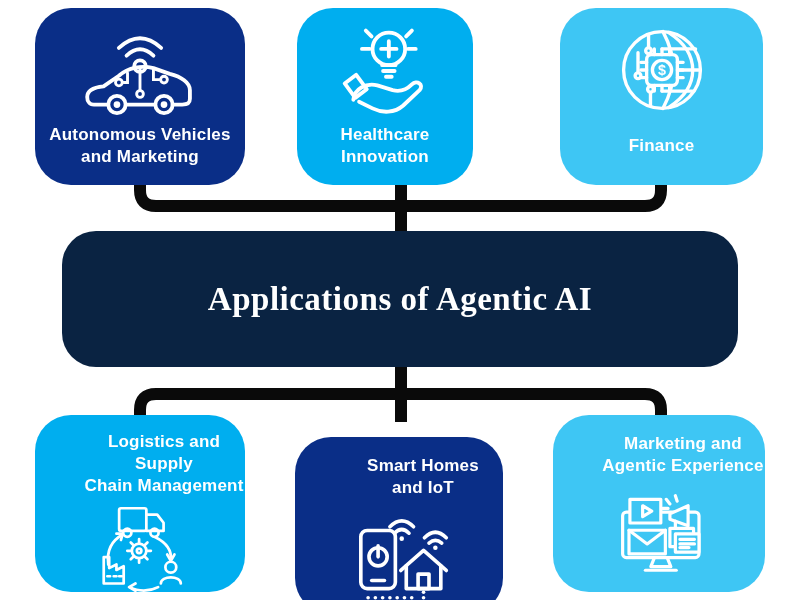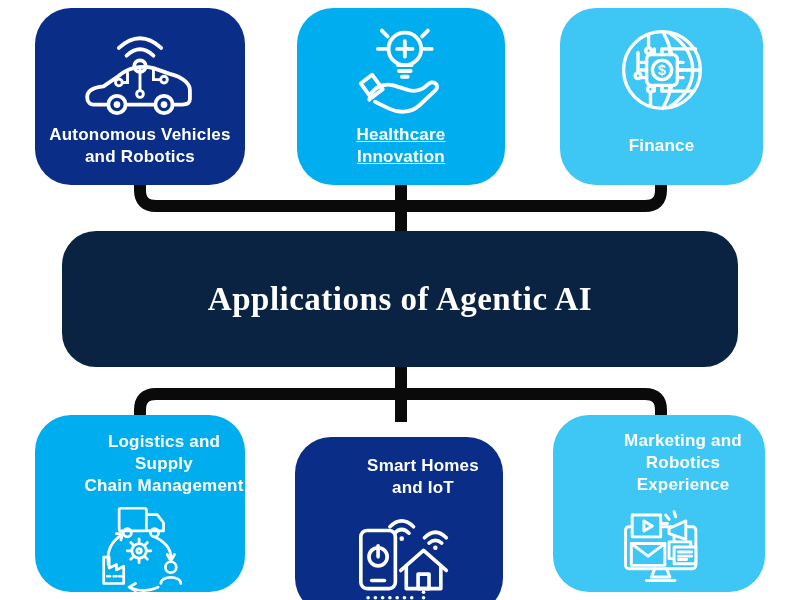--- a/index.html
+++ b/index.html
@@ -69,25 +69,25 @@
         <path d="M60 47 V70"></path>
           <circle cx="60" cy="75" r="3.5"></circle>
         <path d="M74 49 V60 H80"></path>
           <circle cx="85" cy="60" r="3.5"></circle>
         <path d="M47 53 V63 H43"></path>
           <circle cx="38" cy="63" r="3.5"></circle>
       </g>
     </svg>
     <div class="label">
       <div>Autonomous Vehicles</div>
-      <div>and Robotics</div>
-    </div>
-  </div>
-
-  <div class="node azure icon-top" style="left:297px;top:8px;width:208px;height:177px;text-decoration:underline;">
+      <div>and Marketing</div>
+    </div>
+  </div>
+
+  <div class="node azure icon-top" style="left:297px;top:8px;width:176px;height:177px;">
     <svg class="icon" width="122" height="96" viewBox="0 0 120 100">
       <g stroke="#fff" stroke-width="4" fill="none" stroke-linecap="round" stroke-linejoin="round">
         <circle cx="64" cy="28" r="17"></circle>
         <path d="M64 20 V36 M56 28 H72"></path>
         <path d="M57 45 H71 M58 51 H70 M61 57 H67"></path>
         <path d="M40 9 L46 15 M88 9 L82 15 M36 28 H44 M92 28 H84"></path>
         <path d="M27 81 C28 70 40 63 52 66 L68 71 C76 73 83 70 88 65 C93 60 101 65 96 71 L79 87 C70 95 57 95 47 90 L33 83"></path>
         <path d="M18 64 L30 55 L41 70 L29 79 Z"></path>
       </g>
     </svg>
@@ -181,21 +181,21 @@
         <circle cx="74" cy="102" r="2"></circle>
           <circle cx="87" cy="102" r="2"></circle>
           <circle cx="87" cy="96" r="2"></circle>
       </g>
     </svg>
   </div>
 
   <div class="node sky icon-bottom" style="left:553px;top:415px;width:212px;height:177px;">
     <div class="label">
       <div>Marketing and</div>
-      <div>Robotics Experience</div>
+      <div>Agentic Experience</div>
     </div>
     <svg class="icon" width="122" height="100" viewBox="0 0 120 110">
       <g stroke="#fff" stroke-width="3.5" fill="none" stroke-linecap="round" stroke-linejoin="round">
         <rect x="20" y="32" width="84" height="50" rx="4"></rect>
         <path d="M55 82 L51 92 H73 L69 82"></path>
         <path d="M45 96 H79"></path>
         <path d="M58 77 H66"></path>
         <rect x="28" y="18" width="34" height="26" fill="#3EC6F4"></rect>
         <path d="M42 25 L52 31 L42 37 Z"></path>
         <path d="M72 34 L92 25 V47 L72 40 Z" fill="#3EC6F4"></path>

